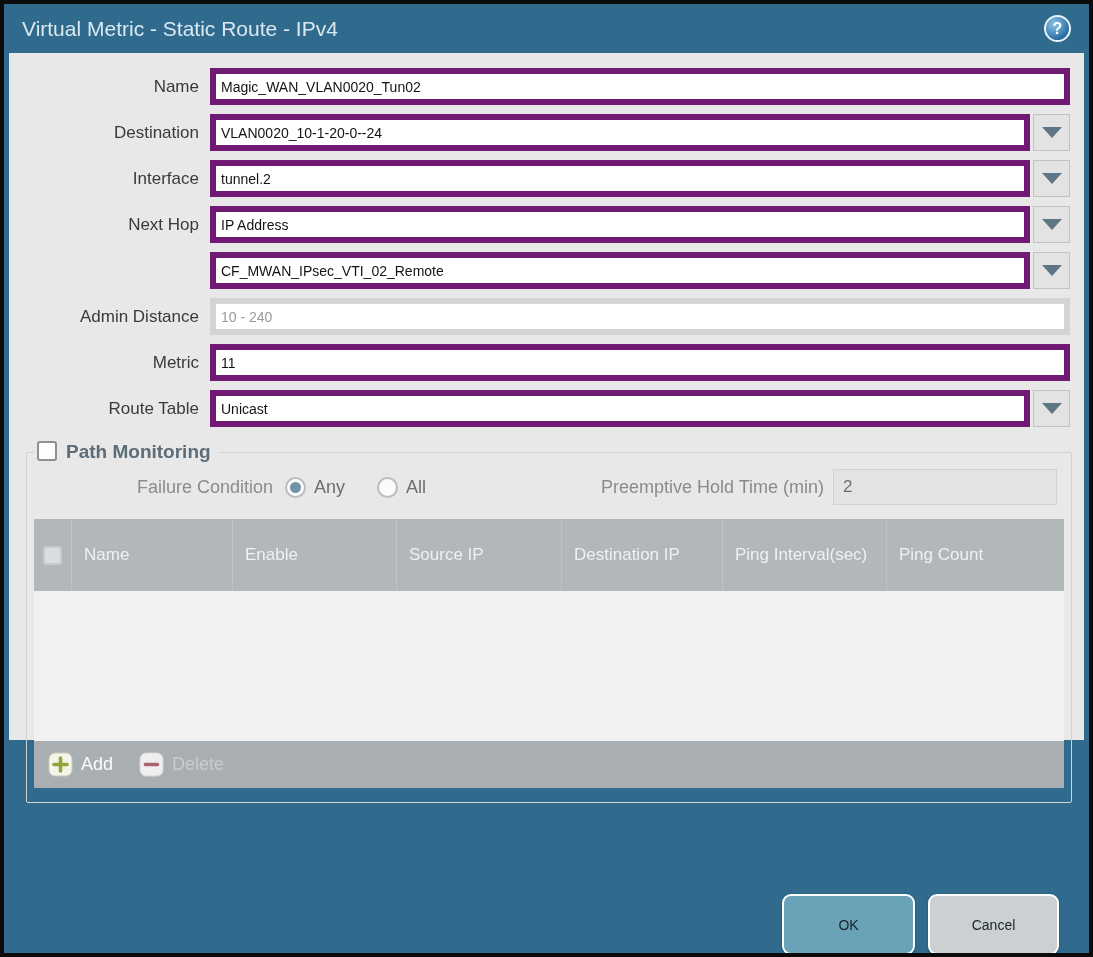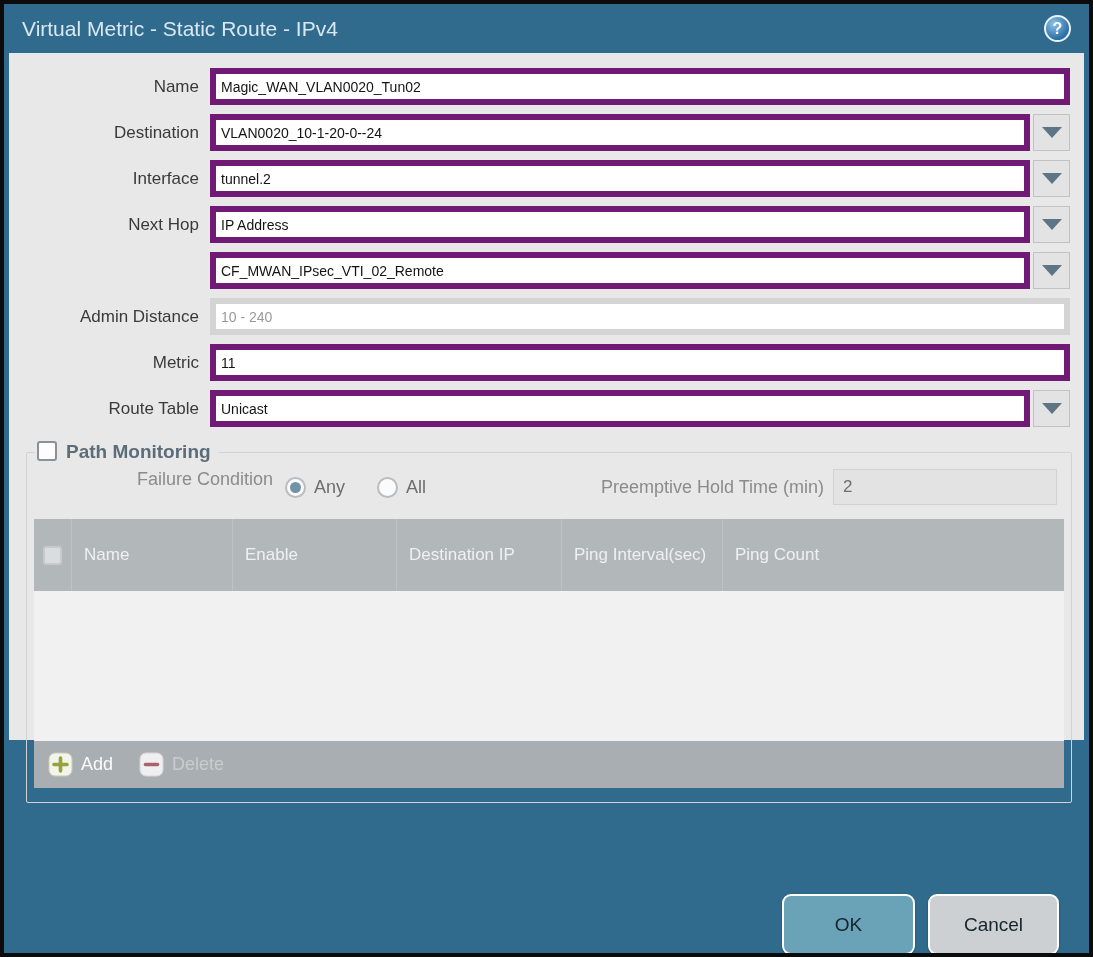--- a/index.html
+++ b/index.html
@@ -55,21 +55,21 @@
     border:1px solid #d2d2d2; border-radius:2px;
   }
   fieldset.pm legend {
     display:flex; align-items:flex-start; gap:9px; padding:0 8px 0 2px; margin-left:2px;
   }
   .checkbox {
     width:20px; height:20px; background:#fdfdfd; border:2px solid #8d9194;
     border-radius:3px; cursor:pointer;
   }
   .pm-title { font-size:19px; font-weight:bold; color:#5c6d79; }
-  .pm-cond-row { display:flex; margin:6px 8px 14px 0; }
+  .pm-cond-row { display:flex; align-items:center; margin:6px 8px 14px 0; }
   .gray-label { font-size:18px; color:#8b8b8b; white-space:nowrap; }
   .cond-label { width:252px; text-align:right; padding-right:12px; }
   .radio-group { display:flex; align-items:center; gap:8px; margin-right:32px; }
   .radio {
     width:21px; height:21px; border-radius:50%; background:#fbfbfb;
     border:2px solid #b9bdc0; display:flex; align-items:center; justify-content:center;
     cursor:pointer;
   }
   .radio.on::after { content:""; width:11px; height:11px; border-radius:50%; background:#6f94a6; }
   .radio-label { font-size:18px; color:#6e6e6e; }
@@ -105,21 +105,21 @@
   .action-btn.disabled { cursor:default; }
   .action-btn.disabled .txt { color:#c8cccd; }
   
   .dialog-footer {
     position:absolute; left:5px; right:5px; top:864px; bottom:0;
     display:flex; align-items:center; justify-content:flex-end;
     gap:13px; padding-right:25px;
   }
   .btn {
     height:61px; border-radius:9px; border:2px solid #ffffff;
-    font-family:"Liberation Sans", sans-serif; font-size:19px; color:#16242b;
+    font-family:"Liberation Sans", sans-serif; font-size:14px; color:#16242b;
     cursor:pointer; box-shadow:0 1px 2px rgba(0,0,0,0.35);margin-top:28px;
   }
   .btn-ok { width:133px; background:#6aa2b8; }
   .btn-cancel { width:131px; background:#ccd0d3; }
 </style>
 </head>
 <body>
 
 <div class="dialog">
 
@@ -224,20 +224,21 @@
         </span>
       </div>
 
       <div class="pm-table">
         <div class="pm-head">
           <span class="hcell chk">
             <span class="hdr-checkbox"></span>
           </span>
           <span class="hcell">Name</span>
           <span class="hcell">Enable</span>
+          <span class="hcell">Source IP</span>
           <span class="hcell">Destination IP</span>
           <span class="hcell">Ping Interval(sec)</span>
           <span class="hcell">Ping Count</span>
         </div>
         <div class="pm-body"></div>
         <div class="pm-foot">
           <span class="action-btn">
             <svg width="25" height="25" viewBox="0 0 25 25">
               <rect x="1" y="1" width="23" height="23" rx="6" fill="#f3f4ea" stroke="#c9cdb4"></rect>
               <path d="M12.5 6v13M6 12.5h13" stroke="#95a23d" stroke-width="3.6" stroke-linecap="round"></path>

